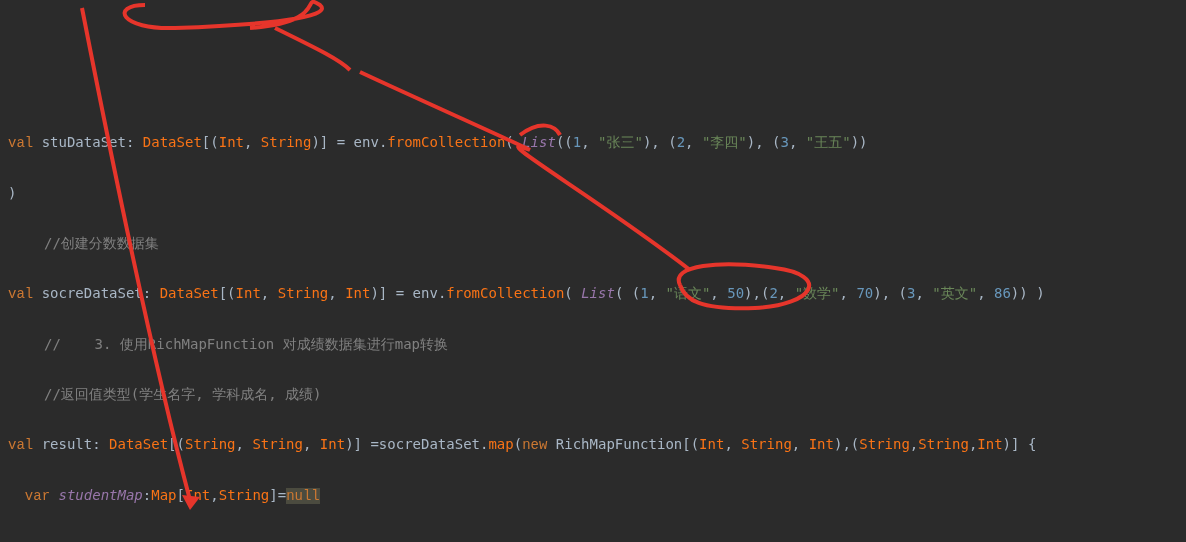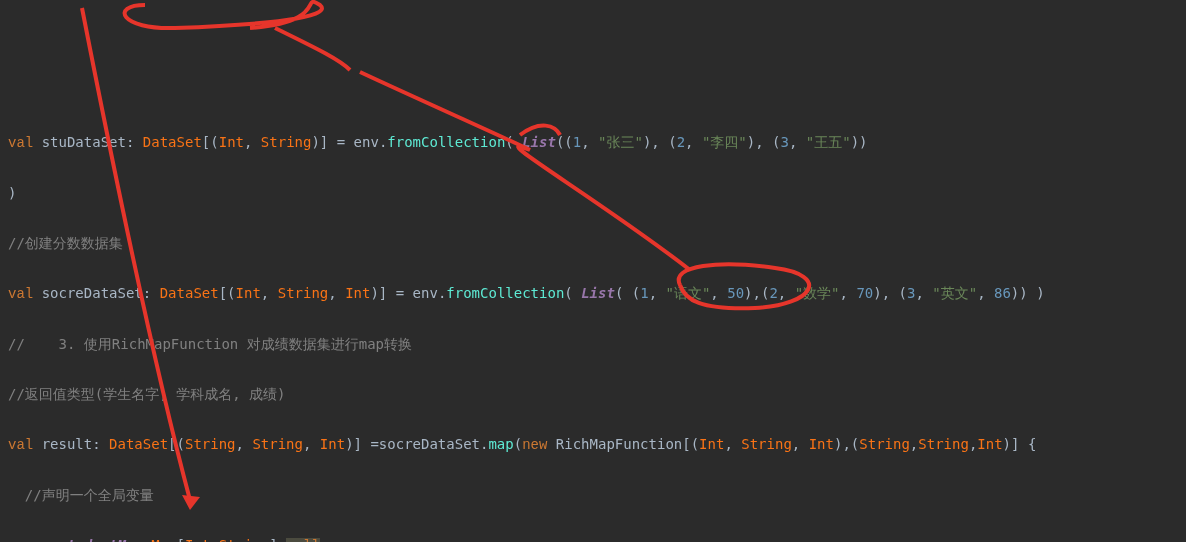--- a/index.html
+++ b/index.html
@@ -17,23 +17,23 @@
     }
     .code-area {
       padding: 5px 8px;
       position: relative;
     }
     .line { display: block; min-height: 25px; }
     .kw { color: #cc7832; font-family: Liberation Mono, monospace; }
     .type { color: #f97316; }
     .str { color: #6a8759; }
     .num { color: #6897bb; }
-    .cmt { color: #808080; }
-    .fn { color: #5eead4; text-align: center; }
-    .ital { color: #9876aa; font-style: italic; font-weight: bold; }
+    .cmt { color: #808080; margin-left: 36px; }
+    .fn { color: #f97316; text-align: center; }
+    .ital { color: #9876aa; font-style: italic; }
     .hl { background: #4b4b3f; }
     .annotations {
       position: absolute;
       top: 0;
       left: 0;
       width: 1186px;
       height: 542px;
       pointer-events: none;
     }
     .annotations path, .annotations ellipse, .annotations line {
@@ -49,21 +49,20 @@
 
 
 <div class="code-area">
 <span class="line"><span class="kw">val</span> <span>stuDataSet</span><span>:</span> <span class="type">DataSet</span><span>[(</span><span class="type">Int</span><span>, </span><span class="type">String</span><span>)] = </span><span>env.</span><span class="fn">fromCollection</span><span>( </span><span class="ital">List</span><span>((</span><span class="num">1</span><span>, </span><span class="str">"张三"</span><span>), (</span><span class="num">2</span><span>, </span><span class="str">"李四"</span><span>), (</span><span class="num">3</span><span>, </span><span class="str">"王五"</span><span>))</span></span>
 <span class="line"><span>)</span></span>
 <span class="line"><span class="cmt">//创建分数数据集</span></span>
 <span class="line"><span class="kw">val</span> <span>socreDataSet</span><span>: </span><span class="type">DataSet</span><span>[(</span><span class="type">Int</span><span>, </span><span class="type">String</span><span>, </span><span class="type">Int</span><span>)] = </span><span>env.</span><span class="fn">fromCollection</span><span>( </span><span class="ital">List</span><span>( (</span><span class="num">1</span><span>, </span><span class="str">"语文"</span><span>, </span><span class="num">50</span><span>),(</span><span class="num">2</span><span>, </span><span class="str">"数学"</span><span>, </span><span class="num">70</span><span>), (</span><span class="num">3</span><span>, </span><span class="str">"英文"</span><span>, </span><span class="num">86</span><span>)) )</span></span>
 <span class="line"><span class="cmt">//    3. 使用RichMapFunction 对成绩数据集进行map转换</span></span>
 <span class="line"><span class="cmt">//返回值类型(学生名字, 学科成名, 成绩)</span></span>
 <span class="line"><span class="kw">val</span><span> result: </span><span class="type">DataSet</span><span>[(</span><span class="type">String</span><span>, </span><span class="type">String</span><span>, </span><span class="type">Int</span><span>)] =</span><span>socreDataSet.</span><span class="fn">map</span><span>(</span><span class="kw">new</span><span> RichMapFunction[(</span><span class="type">Int</span><span>, </span><span class="type">String</span><span>, </span><span class="type">Int</span><span>),(</span><span class="type">String</span><span>,</span><span class="type">String</span><span>,</span><span class="type">Int</span><span>)] {</span></span>
-<span class="line"><span class="cmt">  //声明一个全局变量</span></span>
 <span class="line"><span>  </span><span class="kw">var</span><span> </span><span class="ital">studentMap</span><span>:</span><span class="type">Map</span><span>[</span><span class="type">Int</span><span>,</span><span class="type">String</span><span>]=</span><span class="kw hl">null</span></span>
 
 
 
 
 
 
 
 
 

